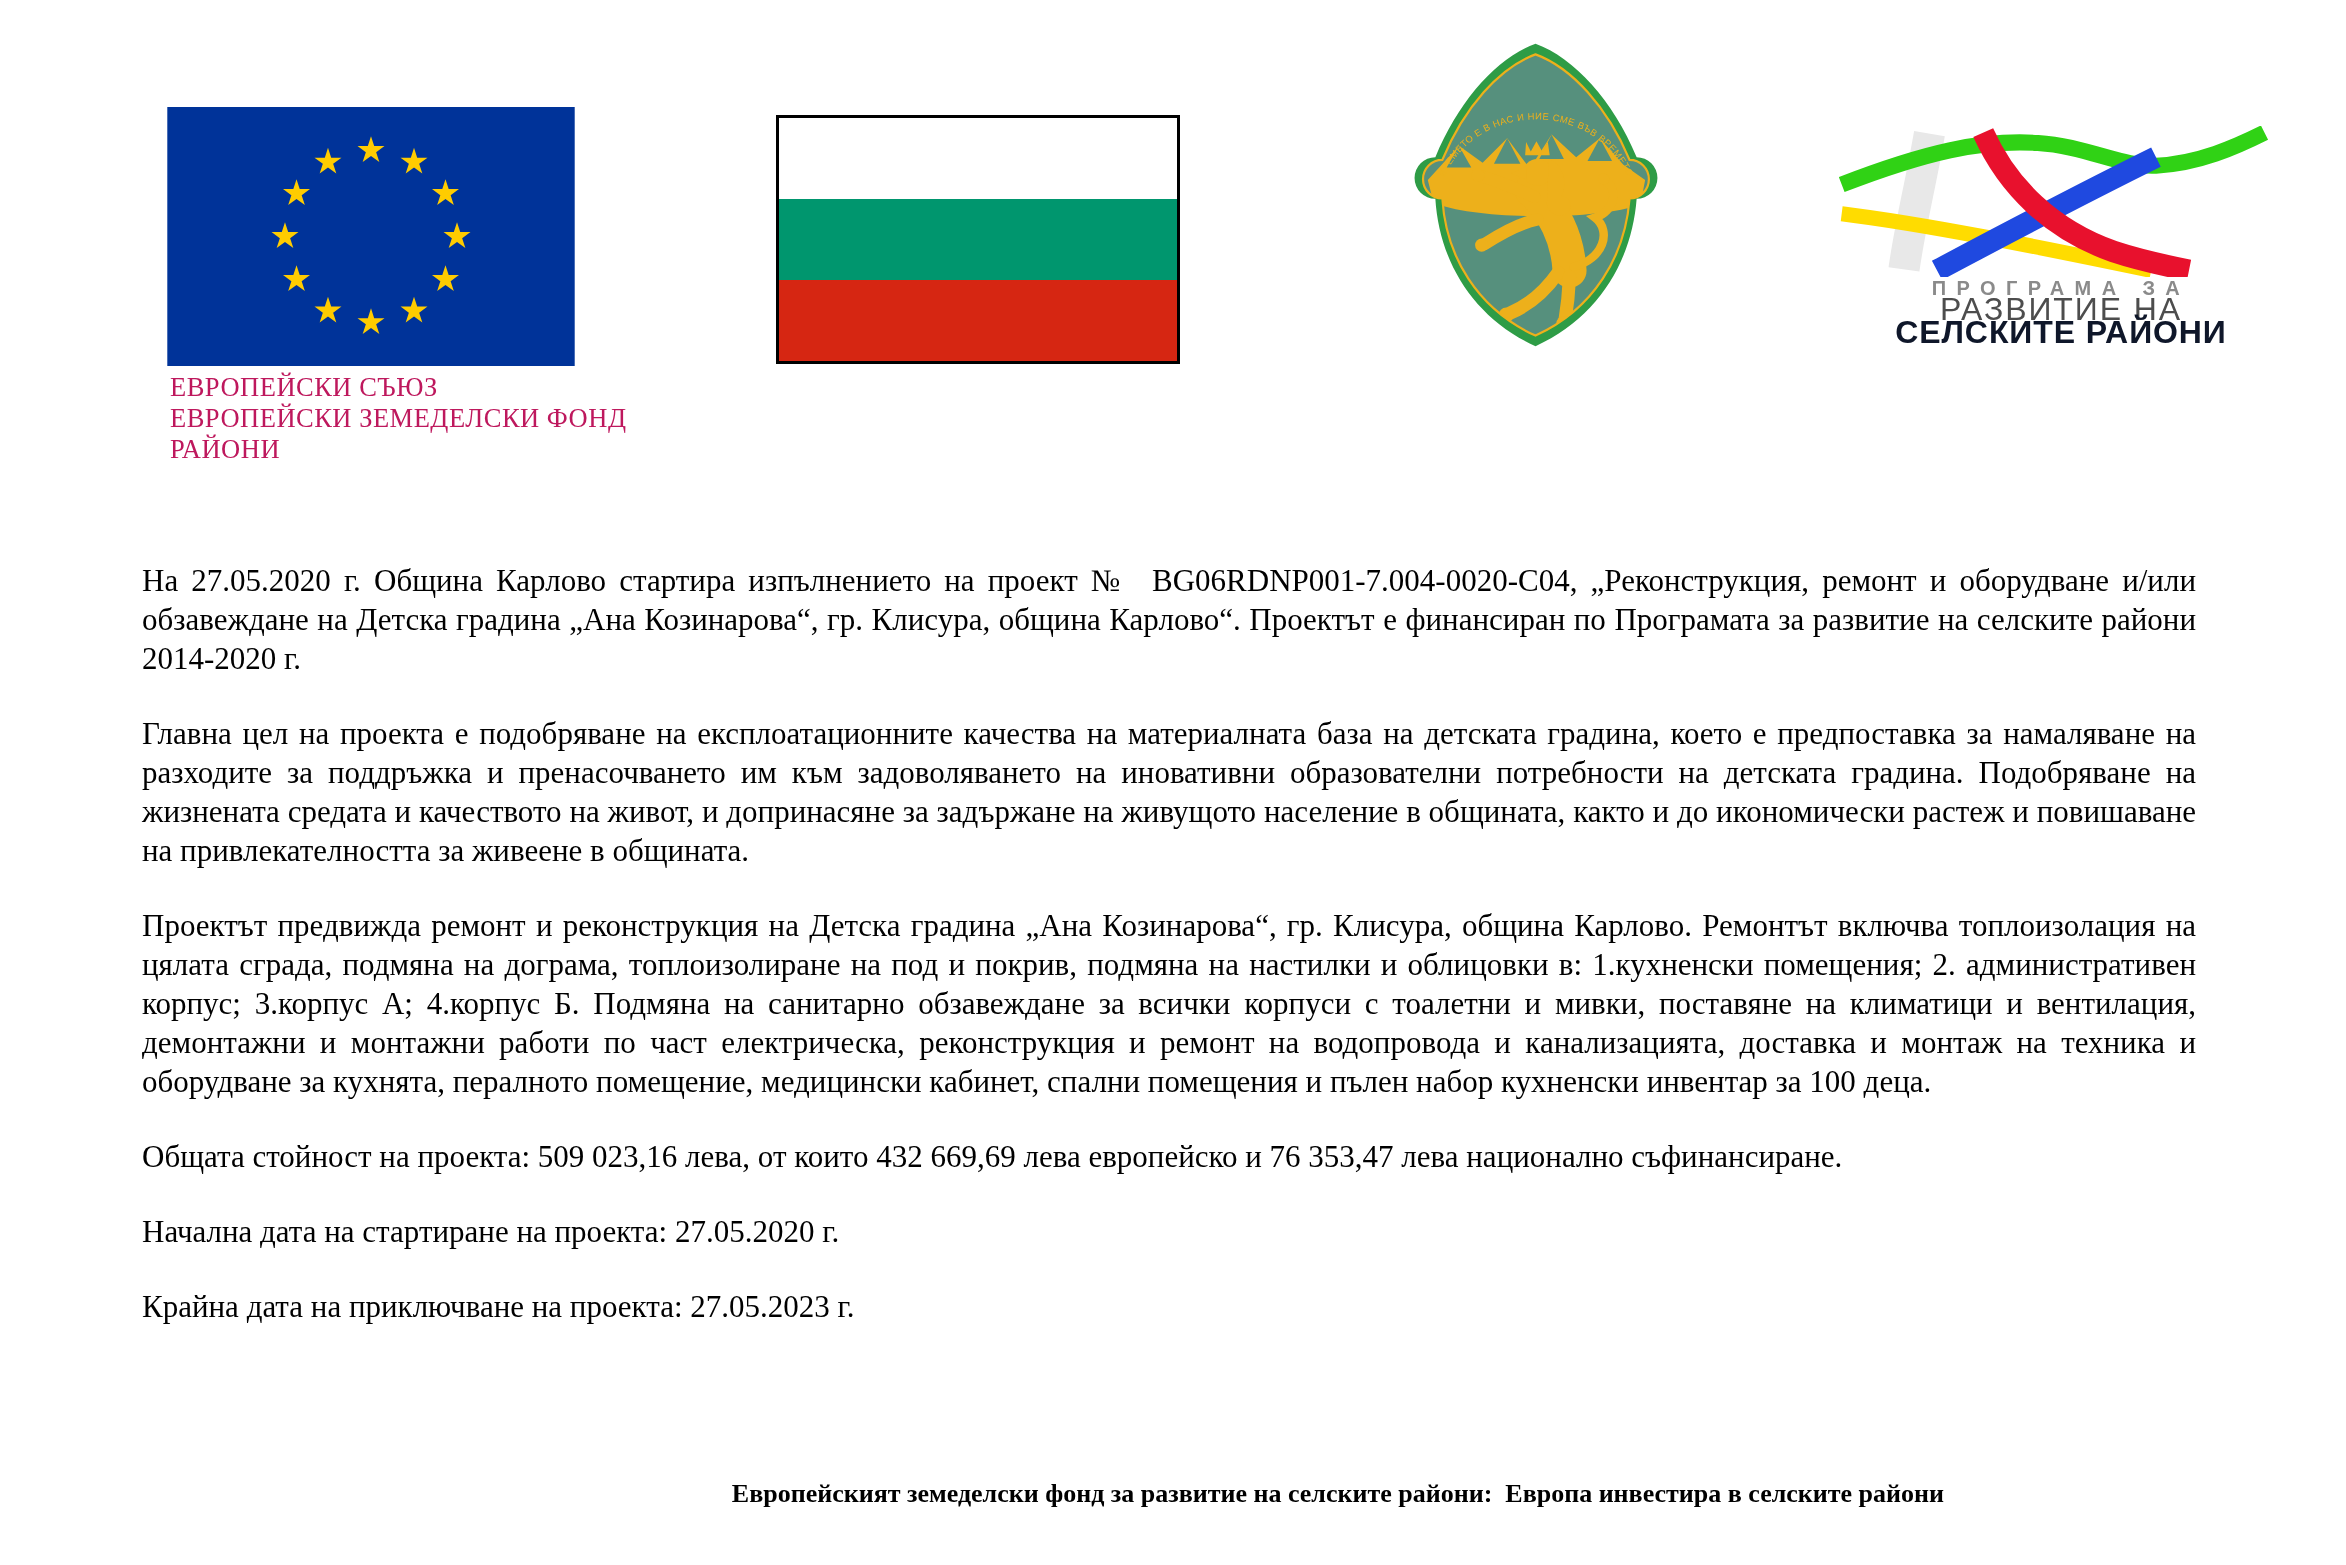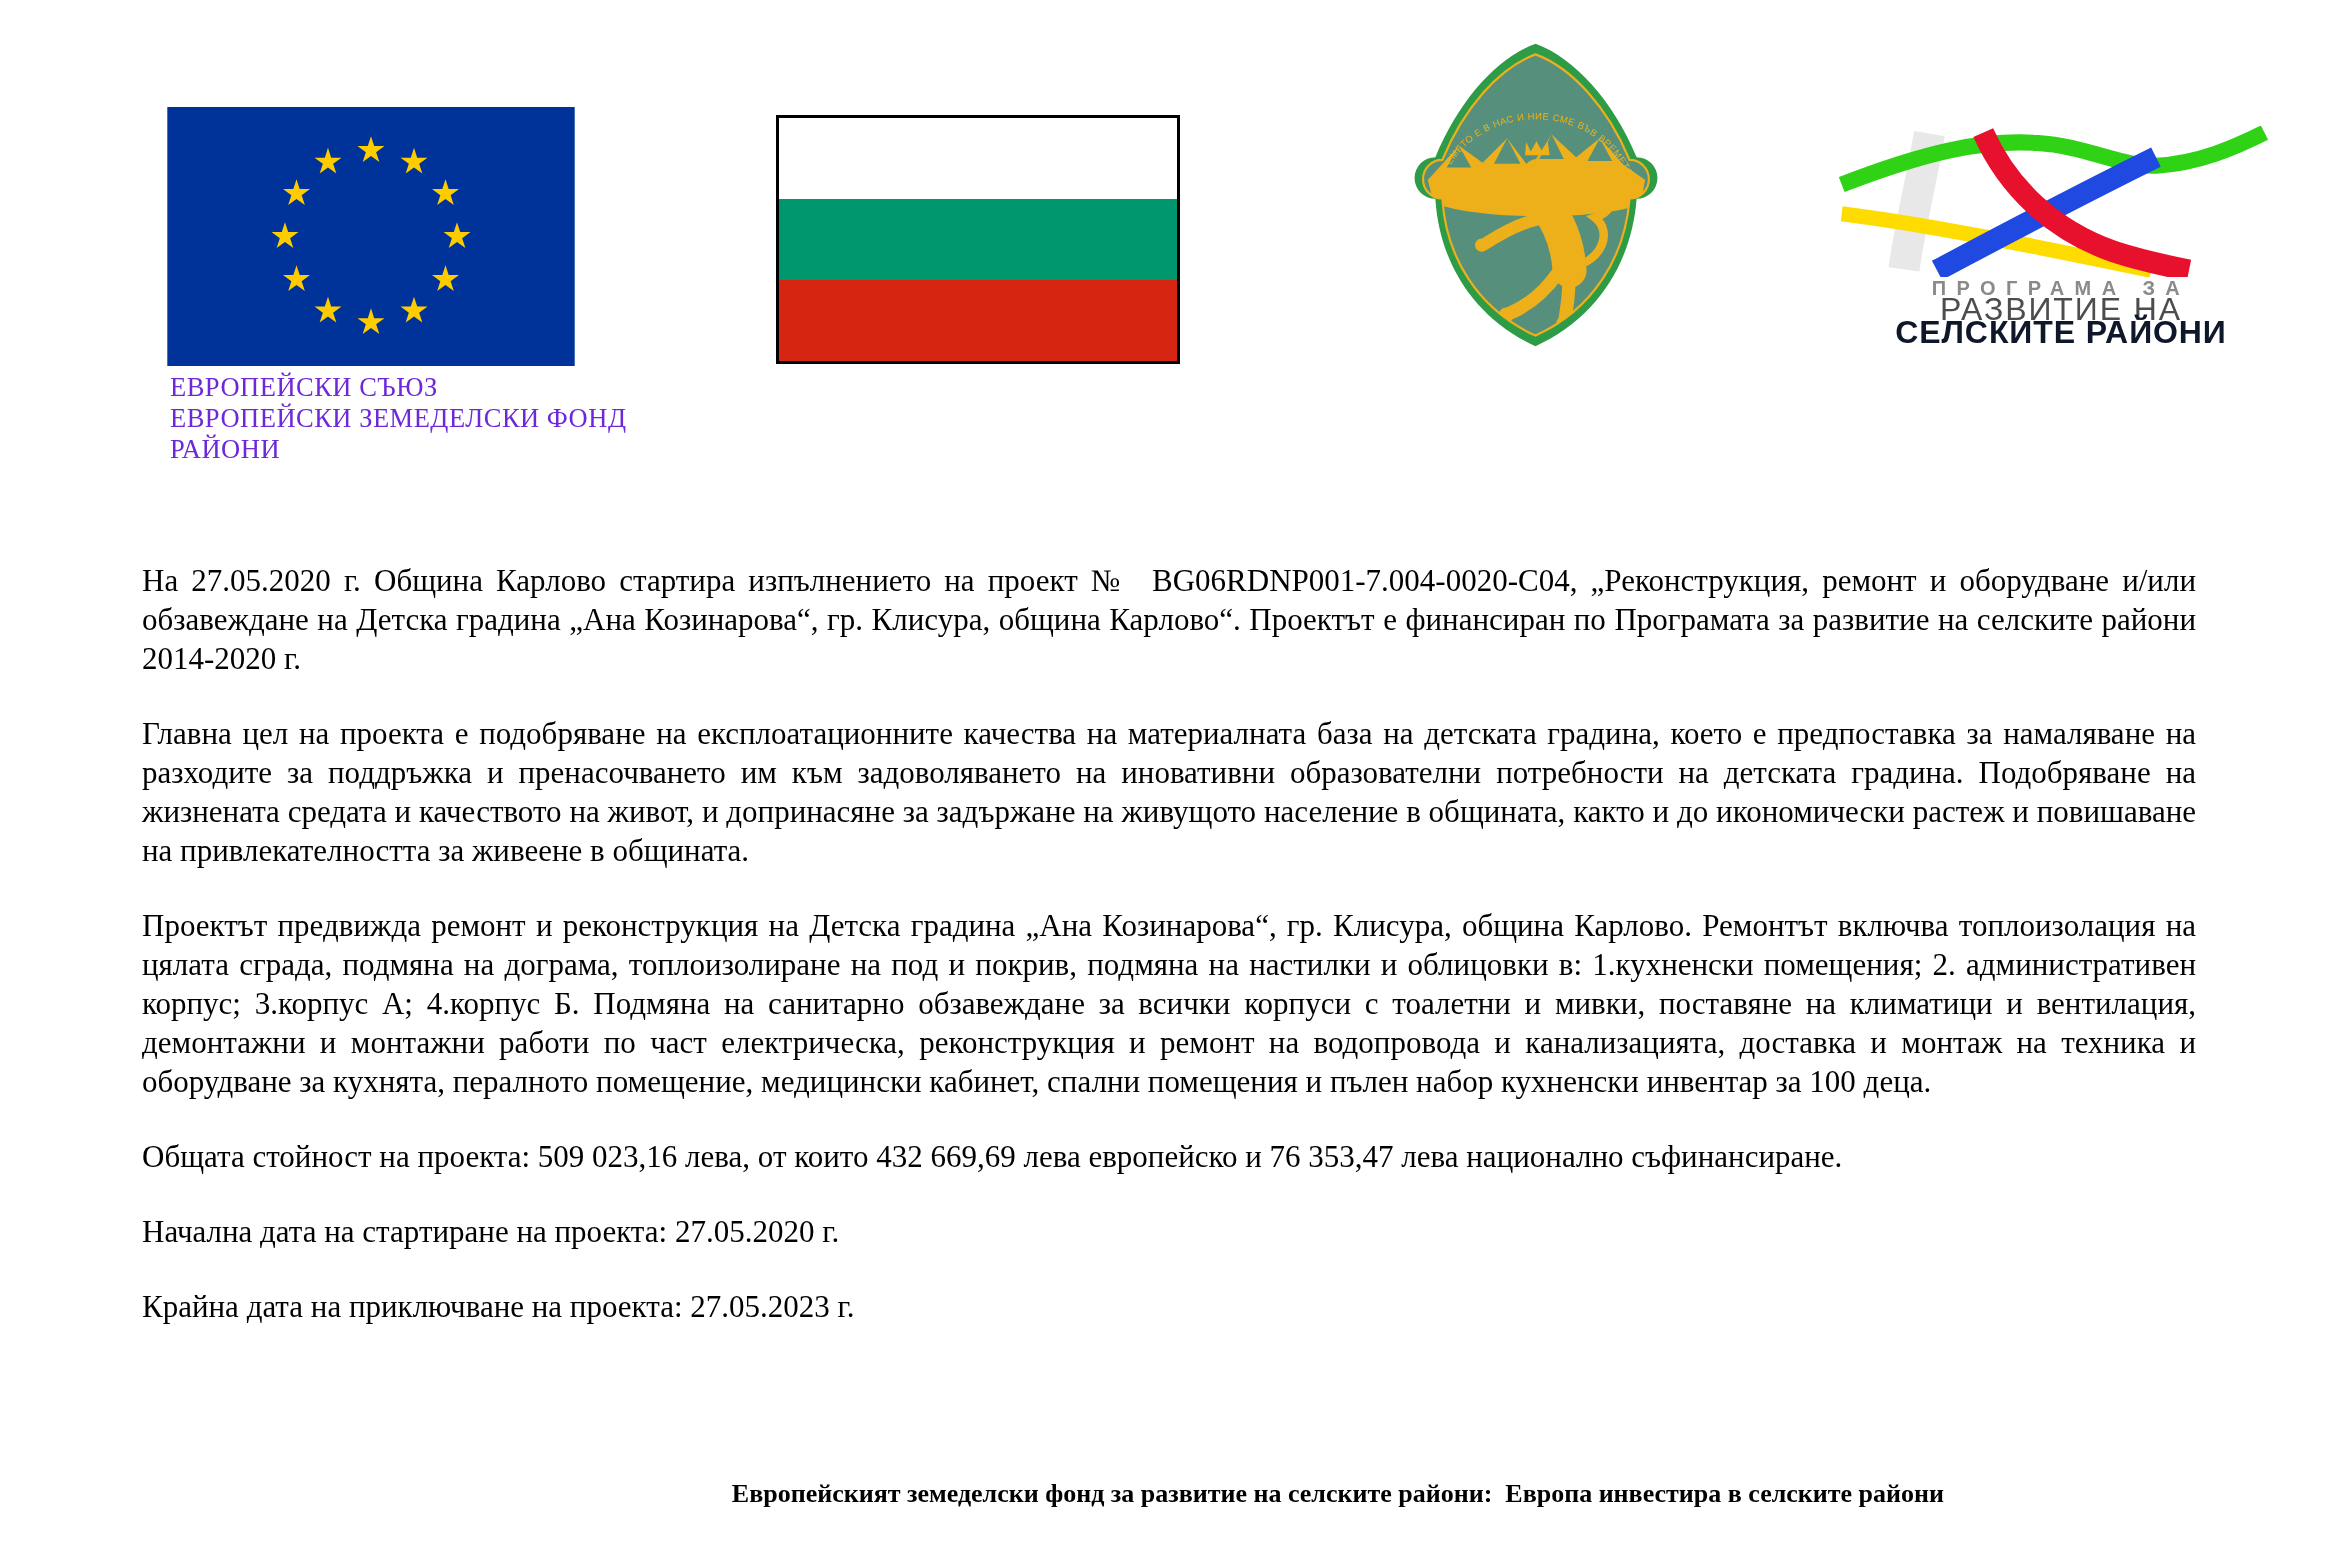--- a/index.html
+++ b/index.html
@@ -8,21 +8,21 @@
     width:2346px;height:1565px;
     background:#ffffff;
     font-family:"Liberation Serif","DejaVu Serif",serif;
     color:#000;
     overflow:hidden;
   }
   
   .eu-flag{position:absolute;left:167px;top:107px;width:408px;height:259px;}
   .eu-text{
     position:absolute;left:170px;top:372px;width:492px;
-    font-size:26.5px;line-height:31px;color:#6d28d9;letter-spacing:0.5px;
+    font-size:26.5px;line-height:31px;color:#be185d;letter-spacing:0.5px;
   }
   .bg-flag{
     position:absolute;left:776px;top:115px;width:404px;height:249px;
     border:3.8px solid #000;box-sizing:border-box;display:flex;flex-direction:column;
   }
   .bg-flag .stripe{flex:1;}
   .arms{position:absolute;left:1407px;top:34px;width:258px;height:322px;}
   .rdp{position:absolute;left:1839px;top:126px;width:431px;height:237px;}
   .rdp svg{position:absolute;left:0;top:0;}
   .rdp-text{position:absolute;left:14px;top:0;width:416px;height:237px;

